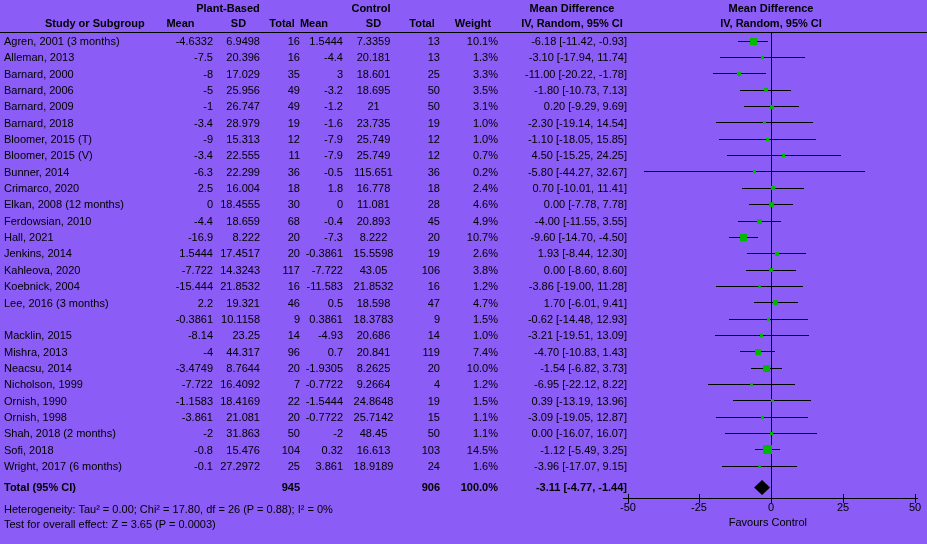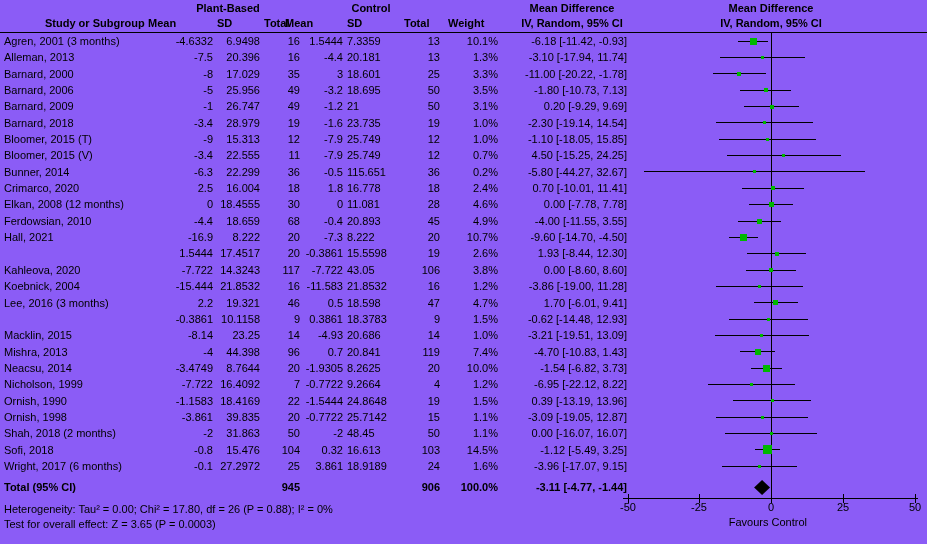--- a/index.html
+++ b/index.html
@@ -3,32 +3,32 @@
 <meta charset="utf-8">
 <style>
   html,body{margin:0;padding:0;background:#fff;}
   .frame{
     position:relative;width:927px;height:544px;background:#8b5cf6;
     font-family:"Liberation Sans","DejaVu Sans",sans-serif;
     font-size:11px;color:#000;overflow:hidden;
   }
   .abs{position:absolute;white-space:nowrap;}
   .b{font-weight:bold;}
-  .r{text-align:left;}
+  .r{text-align:center;}
   .ctr{transform:translateX(-50%);}
   .rule{position:absolute;left:0;top:32px;width:927px;height:1px;background:#000;}
   #rows{position:absolute;left:0;top:33px;width:746px;}
   .trow{position:relative;height:16.35px;line-height:16.35px;}
   .trow span{position:absolute;white-space:nowrap;}
   .col-name{left:4px;width:170px;}
   .col-pbmean{left:148px;width:65px;text-align:right;}
   .col-pbsd{left:217px;width:43px;text-align:right;}
   .col-pbtot{left:264px;width:36px;text-align:right;}
   .col-cmean{left:285px;width:58px;text-align:right;}
-  .col-csd{left:347px;width:53px;text-align:left;}
+  .col-csd{left:347px;width:53px;text-align:center;}
   .col-ctot{left:404px;width:36px;text-align:right;}
   .col-weight{left:448px;width:50px;text-align:right;}
   .col-ci{left:505px;width:122px;text-align:right;}
   #totalrow{position:absolute;left:0;top:479px;width:927px;height:17px;line-height:17px;font-weight:bold;}
   #totalrow span{position:absolute;white-space:nowrap;}
   #plot{position:absolute;left:0;top:0;width:927px;height:544px;pointer-events:none;}
   .zeroline{position:absolute;width:1px;background:#000;}
   .axisline{position:absolute;height:1px;background:#000;}
   .tick{position:absolute;width:1px;height:9px;background:#000;}
   .ticklabel{position:absolute;transform:translateX(-50%);white-space:nowrap;}
@@ -199,20 +199,21 @@
         <span class="col-pbmean">-16.9</span>
         <span class="col-pbsd">8.222</span>
         <span class="col-pbtot">20</span>
         <span class="col-cmean">-7.3</span>
         <span class="col-csd">8.222</span>
         <span class="col-ctot">20</span>
         <span class="col-weight">10.7%</span>
         <span class="col-ci">-9.60 [-14.70, -4.50]</span>
       </div>
       <div class="trow">
+        <span class="col-name">Jenkins, 2014</span>
         <span class="col-pbmean">1.5444</span>
         <span class="col-pbsd">17.4517</span>
         <span class="col-pbtot">20</span>
         <span class="col-cmean">-0.3861</span>
         <span class="col-csd">15.5598</span>
         <span class="col-ctot">19</span>
         <span class="col-weight">2.6%</span>
         <span class="col-ci">1.93 [-8.44, 12.30]</span>
       </div>
       <div class="trow">
@@ -265,21 +266,21 @@
         <span class="col-pbtot">14</span>
         <span class="col-cmean">-4.93</span>
         <span class="col-csd">20.686</span>
         <span class="col-ctot">14</span>
         <span class="col-weight">1.0%</span>
         <span class="col-ci">-3.21 [-19.51, 13.09]</span>
       </div>
       <div class="trow">
         <span class="col-name">Mishra, 2013</span>
         <span class="col-pbmean">-4</span>
-        <span class="col-pbsd">44.398</span>
+        <span class="col-pbsd">44.317</span>
         <span class="col-pbtot">96</span>
         <span class="col-cmean">0.7</span>
         <span class="col-csd">20.841</span>
         <span class="col-ctot">119</span>
         <span class="col-weight">7.4%</span>
         <span class="col-ci">-4.70 [-10.83, 1.43]</span>
       </div>
       <div class="trow">
         <span class="col-name">Neacsu, 2014</span>
         <span class="col-pbmean">-3.4749</span>
@@ -309,21 +310,21 @@
         <span class="col-pbtot">22</span>
         <span class="col-cmean">-1.5444</span>
         <span class="col-csd">24.8648</span>
         <span class="col-ctot">19</span>
         <span class="col-weight">1.5%</span>
         <span class="col-ci">0.39 [-13.19, 13.96]</span>
       </div>
       <div class="trow">
         <span class="col-name">Ornish, 1998</span>
         <span class="col-pbmean">-3.861</span>
-        <span class="col-pbsd">39.835</span>
+        <span class="col-pbsd">21.081</span>
         <span class="col-pbtot">20</span>
         <span class="col-cmean">-0.7722</span>
         <span class="col-csd">25.7142</span>
         <span class="col-ctot">15</span>
         <span class="col-weight">1.1%</span>
         <span class="col-ci">-3.09 [-19.05, 12.87]</span>
       </div>
       <div class="trow">
         <span class="col-name">Shah, 2018 (2 months)</span>
         <span class="col-pbmean">-2</span>

